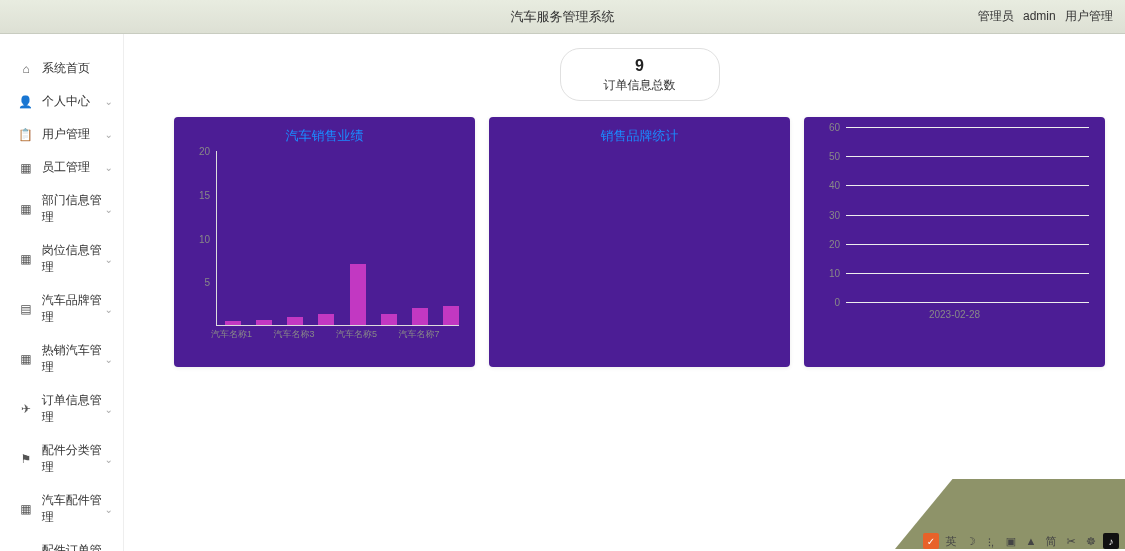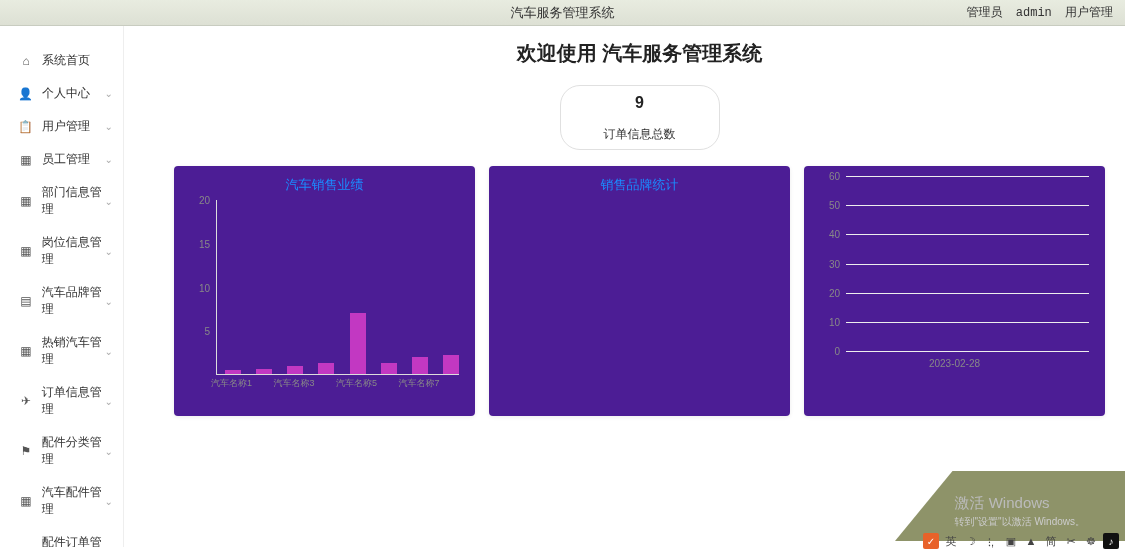--- a/index.html
+++ b/index.html
@@ -1,18 +1,18 @@
 <!DOCTYPE html>
 <html><head>
 <meta charset="utf-8">
 <style>
 * { box-sizing: border-box; margin: 0; padding: 0; }
 body { font-family: "Microsoft YaHei", Arial, sans-serif; font-size: 12px; color: #333; background: #fff; width: 1125px; height: 551px; overflow: hidden; position: relative; }
 
-.header { height: 26px; background: linear-gradient(to bottom, #e8ece0, #dde0d4); border-bottom: 1px solid #c8ccc0; display: flex; align-items: center; position: relative; font-family: Liberation Mono, monospace; }
+.header { height: 34px; background: linear-gradient(to bottom, #e8ece0, #dde0d4); border-bottom: 1px solid #c8ccc0; display: flex; align-items: center; position: relative; }
 .header-title { position: absolute; left: 50%; transform: translateX(-50%); font-size: 13px; color: #333; }
 .header-right { position: absolute; right: 12px; font-size: 12px; color: #333; }
 .header-right span { margin-left: 6px; cursor: pointer; }
 
 .body-wrap { display: flex; height: calc(100% - 30px); }
 
 .sidebar { width: 124px; background: #fff; border-right: 1px solid #eee; padding-top: 18px; overflow: hidden; }
 .side-item { display: flex; align-items: center; padding: 8px 10px 8px 18px; font-size: 12px; color: #333; cursor: pointer; position: relative; }
 .side-item .icon { width: 16px; height: 16px; margin-right: 8px; display: inline-flex; align-items: center; justify-content: center; font-size: 12px; color: #555; }
 .side-item .chev { position: absolute; right: 10px; color: #aaa; font-size: 10px; }
@@ -21,21 +21,21 @@
 
 .breadcrumb { border: 1px solid #e6e6e6; border-radius: 2px; padding: 8px 12px; font-size: 12px; color: #888; margin-bottom: 22px; background: #fff; }
 .breadcrumb .cur { color: #888; }
 .breadcrumb .sep { margin: 0 4px; color: #bbb; }
 
 .welcome { text-align: center; font-size: 20px; font-weight: bold; color: #222; margin-bottom: 18px; }
 
 .stat-box { width: 160px; margin: 0 auto 16px; border: 1px solid #e0e0e0; border-radius: 20px; padding: 8px 6px 6px; text-align: center; position: relative; background: #fff; }
 .stat-dot { position: absolute; left: 6px; top: 10px; width: 18px; height: 18px; border-radius: 50%; background: transparent; }
 .stat-num { font-size: 16px; font-weight: bold; color: #222; }
-.stat-label { font-size: 12px; color: #333; margin-top: 14px; }
+.stat-label { font-size: 12px; color: #333; margin-top: 2px; }
 
 .panels { display: flex; gap: 14px; }
 .panel { background: #4c1d95; border-radius: 4px; box-shadow: 0 1px 4px rgba(0,0,0,0.08); padding: 10px 12px 8px; height: 250px; position: relative; }
 .panel-title { text-align: center; font-size: 13px; color: #1a8cff; margin-bottom: 6px; font-weight: 500; }
 .panel:nth-child(1) { width: 305px; }
 .panel:nth-child(2) { width: 305px; }
 .panel:nth-child(3) { width: 305px; }
 
 
 .bar-chart { position: relative; height: 195px; width: 100%; }
@@ -138,21 +138,20 @@
       </div>
       <div class="side-item">
         <span class="icon">≡</span>
         <span>配件订单管理</span>
         <span class="chev">⌄</span>
       </div>
     </div>
 
   <div class="main">
 
-    <div class="welcome">欢迎使用 汽车服务管理系统</div>
 
     <div class="stat-box">
       <div class="stat-dot"></div>
       <div class="stat-num">9</div>
       <div class="stat-label">订单信息总数</div>
     </div>
 
     <div class="panels">
 
       <div class="panel">
@@ -207,24 +206,20 @@
               <div style="position: absolute; left: 0px; right: 0px; top: 29.1667px; border-top: 1px solid rgb(238, 238, 238);"></div>
               <div style="position: absolute; left: 0px; right: 0px; top: 0px; border-top: 1px solid rgb(238, 238, 238);"></div>
             </div>
             <div class="line-x-label">2023-02-28</div>
           </div>
       </div>
 
     </div>
 
     <div class="green-corner"></div>
-    <div class="watermark">
-      <span>激活 Windows</span>
-      <span class="sub">转到"设置"以激活 Windows。</span>
-    </div>
   </div>
 </div>
 
 <div class="taskbar" id="taskbar">
     <span class="ic orange">✓</span>
     <span class="ic">英</span>
     <span class="ic">☽</span>
     <span class="ic">⁝,</span>
     <span class="ic">▣</span>
     <span class="ic">▲</span>

